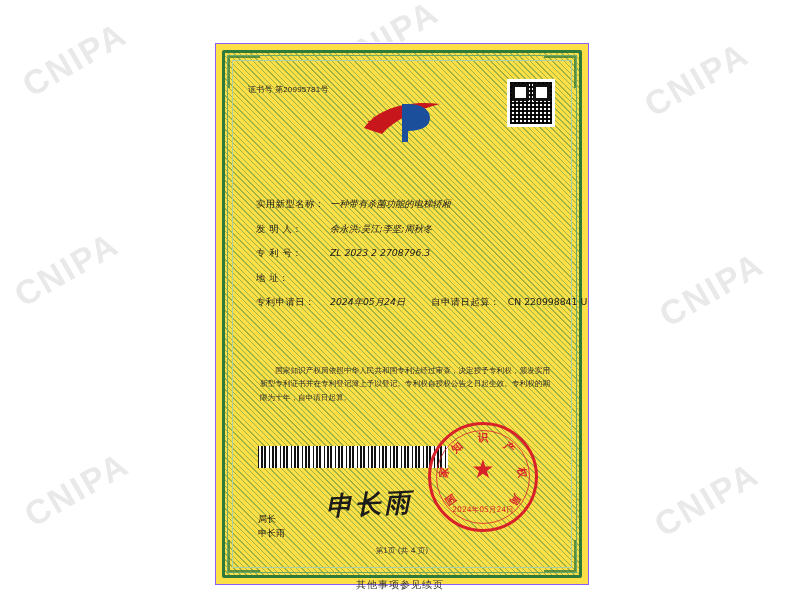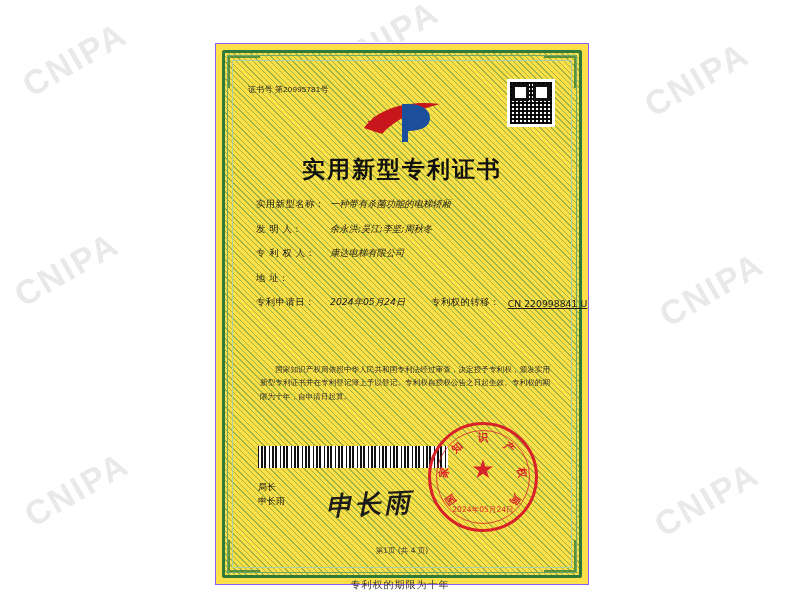--- a/index.html
+++ b/index.html
@@ -142,21 +142,21 @@
   .fields {
     position: absolute;
     left: 16px; right: 10px;
     top: 130px;
     font-size: 9.3px;
     color: #1a1a1a;
     font-family: "DejaVu Sans", sans-serif;
   }
   .field-row {
     display: flex;
-    align-items: flex-end;
+    align-items: flex-start;
     margin-bottom: 11.5px;
   }
   .f-label {
     width: 74px;
     flex: 0 0 74px;
     letter-spacing: .5px;
     white-space: nowrap;
   }
   .f-value {
     flex: 1 1 auto;
@@ -167,50 +167,49 @@
   .field-row.dual .f-value { flex: 0 0 auto; }
   .f-label2 {
     flex: 0 0 auto;
     margin-left: 26px;
     letter-spacing: .5px;
     white-space: nowrap;
   }
   .f-value2 {
     margin-left: 8px;
     white-space: nowrap;
-    text-decoration: underline;
   }
 
   .paras {
     position: absolute;
     left: 20px; right: 14px;
     top: 296px;
     font-size: 7.6px;
     line-height: 1.75;
     color: #2a2a2a;
     text-align: justify;
-    font-family: Liberation Mono, monospace;
+    font-family: Liberation Sans, sans-serif;
   }
   .paras p { margin: 0 0 8px 0; text-indent: 2em; }
 
   .barcode {
     position: absolute;
     left: 18px;
     bottom: 92px;
     width: 190px; height: 22px;
     background:
       repeating-linear-gradient(90deg,
         #111 0 1px, #fff 1px 3px, #111 3px 5px, #fff 5px 6px,
         #111 6px 8px, #fff 8px 11px);
   }
 
   .sign-block {
     position: absolute;
     left: 18px;
-    bottom: 52px;
+    bottom: 20px;
     font-size: 9px;
     line-height: 1.5;
     color: #111;
     font-family: "DejaVu Sans", sans-serif;
   }
   .signature {
     position: absolute;
     left: 86px;
     bottom: 38px;
     font-size: 26px;
@@ -320,42 +319,41 @@
 
       <div class="logo">
         <svg viewBox="0 0 92 46" width="92" height="46">
           <path d="M8 30 C 22 10, 52 2, 84 6 C 62 12, 40 20, 26 36 Z" fill="#c8161d"></path>
           <path d="M46 6 L52 6 C66 6 74 12 74 20 C74 28 66 33 52 33 L52 44 L46 44 Z" fill="#1b4f9c"></path>
           <polygon points="18,18 20,23 25,23 21,26 23,31 18,28 13,31 15,26 11,23 16,23" fill="#c8161d"></polygon>
           <polygon points="30,14 31.4,17.5 35,17.5 32.2,19.7 33.3,23.2 30,21 26.7,23.2 27.8,19.7 25,17.5 28.6,17.5" fill="#c8161d"></polygon>
         </svg>
       </div>
 
-      <div class="title">实用新型专利证书</div>
 
       <div class="fields">
         <div class="field-row">
           <div class="f-label">实用新型名称：</div>
           <div class="f-value">一种带有杀菌功能的电梯轿厢</div>
         </div>
         <div class="field-row">
           <div class="f-label">发  明  人：</div>
           <div class="f-value">余永洪;吴江;李坚;周秋冬</div>
         </div>
         <div class="field-row">
-          <div class="f-label">专  利  权  人：</div>
-          <div class="f-value">康达电梯有限公司</div>
+          <div class="f-label">专  利  号：</div>
+          <div class="f-value">ZL 2023 2 2708796.3</div>
         </div>
         <div class="field-row">
           <div class="f-label">地        址：</div>
         </div>
         <div class="field-row dual">
           <div class="f-label">专利申请日：</div>
           <div class="f-value">2024年05月24日</div>
-          <div class="f-label2">专利权的转移：</div>
+          <div class="f-label2">自申请日起算：</div>
           <div class="f-value2">CN 220998841 U</div>
         </div>
       </div>
 
       <div class="paras">
         <p>国家知识产权局依照中华人民共和国专利法经过审查，决定授予专利权，颁发实用新型专利证书并在专利登记簿上予以登记。专利权自授权公告之日起生效。专利权的期限为十年，自申请日起算。</p>
       </div>
 
       <div class="barcode"></div>
 
@@ -377,14 +375,14 @@
             <div class="arc-char" style="transform: translate(39.7px, -4.6px) rotate(83.3deg);">权</div>
             <div class="arc-char" style="transform: translate(32.8px, 22.9px) rotate(125deg);">局</div>
           </div>
         <div class="seal-date">2024年05月24日</div>
       </div>
 
       <div class="page-no">第1页 (共 4 页)</div>
     </div>
   </div>
 
-  <div class="footnote">专利权的期限为十年</div>
+  <div class="footnote">其他事项参见续页</div>
 </div>
 
 </body></html>

